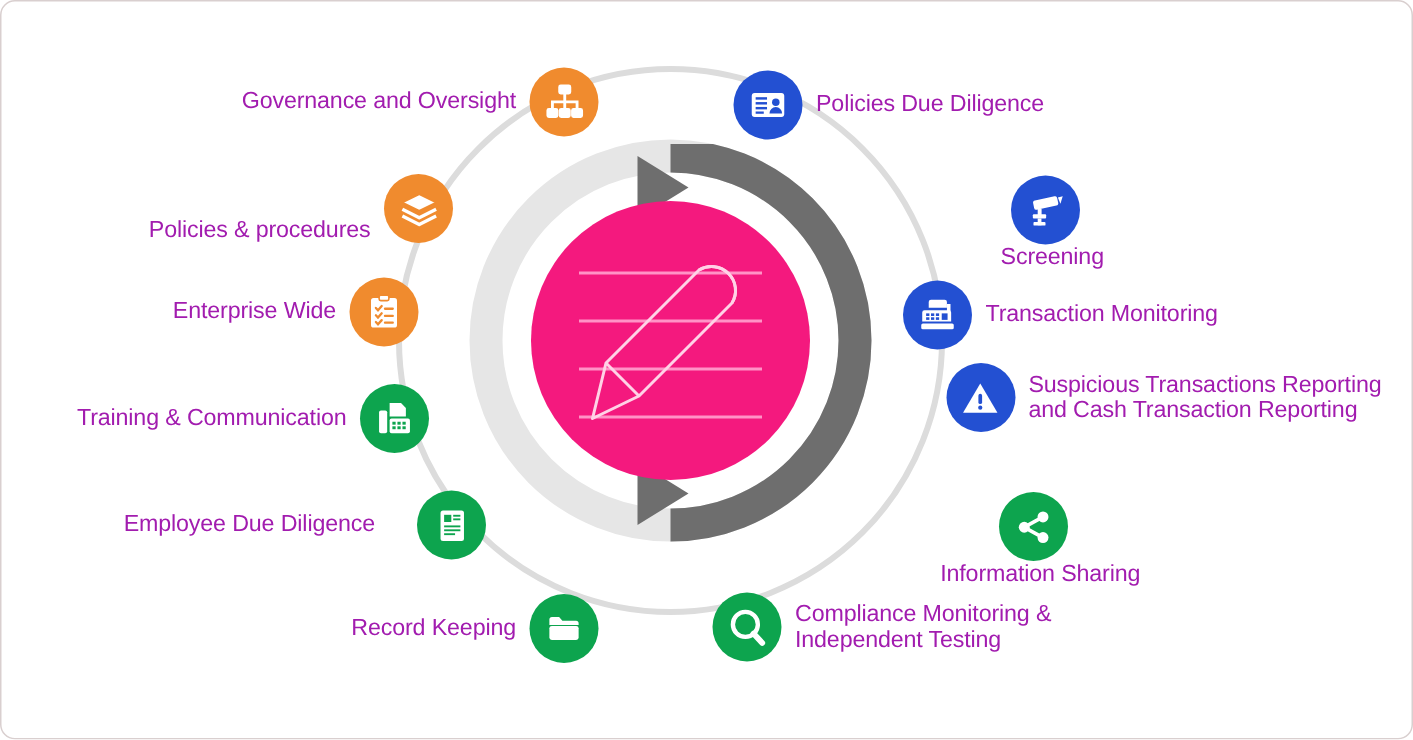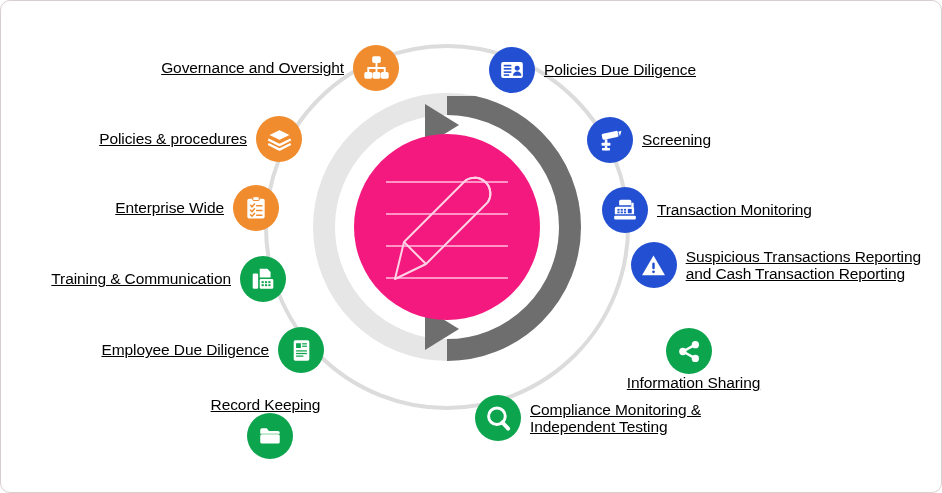--- a/index.html
+++ b/index.html
@@ -46,24 +46,23 @@
     height: 46px;
     border-radius: 50%;
     flex: 0 0 46px;
     display: flex;
     align-items: center;
     justify-content: center;
     box-sizing: border-box;
   }
   .node-label {
     font-size: 15.5px;
-    color: #000000;
+    color: #a21caf;
     line-height: 1.12;
     letter-spacing: -0.1px;
-    text-decoration: underline;
   }
   .node.left .node-label {
     text-align: right;
     margin-right: 9px;
   }
   .node.right .node-label {
     text-align: left;
     margin-left: 9px;
   }
   .node-label .l2 {
@@ -132,21 +131,21 @@
       <svg width="27" height="27" viewBox="0 0 24 24" fill="none" stroke="#fff" stroke-width="1.7">
         <rect x="9" y="2" width="6" height="4.2" rx="0.6" fill="#fff"></rect>
         <rect x="2" y="16" width="5.4" height="4.2" rx="0.6" fill="#fff"></rect>
         <rect x="9.3" y="16" width="5.4" height="4.2" rx="0.6" fill="#fff"></rect>
         <rect x="16.6" y="16" width="5.4" height="4.2" rx="0.6" fill="#fff"></rect>
         <path d="M12 6.2 V 11.5 M4.7 16 V 11.5 H 19.3 V 16 M12 11.5 V 16"></path>
       </svg>
     </span>
   </div>
 
-  <div class="node left" style="left:5px; top:115px; width:296px;">
+  <div class="node left" style="left:5px; top:115px; width:296px;align-items:flex-end;">
     <span class="node-label"><span>Policies &amp; procedures</span></span>
     <span class="node-icon" style="background:#F08B2E;">
       <svg width="27" height="27" viewBox="0 0 24 24" fill="none" stroke="#fff" stroke-width="1.6" stroke-linejoin="round">
         <path d="M12 3 L22 8 L12 13 L2 8 Z" fill="#fff" stroke="#F08B2E" stroke-width="1.1"></path>
         <path d="M2 12 L12 17 L22 12" stroke="#fff" stroke-width="2"></path>
         <path d="M2 16 L12 21 L22 16" stroke="#fff" stroke-width="2"></path>
       </svg>
     </span>
   </div>
 
@@ -182,38 +181,38 @@
           <rect x="13.8" y="14" width="2" height="1.8"></rect>
           <rect x="16.9" y="14" width="2" height="1.8"></rect>
           <rect x="10.7" y="16.8" width="2" height="1.8"></rect>
           <rect x="13.8" y="16.8" width="2" height="1.8"></rect>
           <rect x="16.9" y="16.8" width="2" height="1.8"></rect>
         </g>
       </svg>
     </span>
   </div>
 
-  <div class="node left" style="left:45px; top:326px; width:278px;">
+  <div class="node left" style="left:45px; top:326px; width:278px;gap:19px;">
     <span class="node-label"><span>Employee Due Diligence</span></span>
     <span class="node-icon" style="background:#0DA44E;">
       <svg width="25" height="25" viewBox="0 0 24 24" fill="none">
         <rect x="4.5" y="2.2" width="15" height="19.6" rx="1.6" fill="#fff"></rect>
         <g fill="#0DA44E">
           <rect x="6.8" y="5" width="4.6" height="4.6"></rect>
           <rect x="12.6" y="5" width="4.6" height="1.2"></rect>
           <rect x="12.6" y="7.3" width="4.6" height="1.2"></rect>
           <rect x="6.8" y="11.8" width="10.4" height="1.2"></rect>
           <rect x="6.8" y="14.3" width="10.4" height="1.2"></rect>
           <rect x="6.8" y="16.8" width="7" height="1.2"></rect>
         </g>
       </svg>
     </span>
   </div>
 
-  <div class="node left" style="left:140px; top:395px; width:258px;flex-direction:column;">
+  <div class="node left" style="left:140px; top:395px; width:258px;">
     <span class="node-label"><span>Record Keeping</span></span>
     <span class="node-icon" style="background:#0DA44E;">
       <svg width="26" height="26" viewBox="0 0 24 24" fill="none">
         <path d="M3 6.5 a1.6 1.6 0 0 1 1.6 -1.6 h4.4 l2 2.4 h8.4 a1.6 1.6 0 0 1 1.6 1.6 v1 h-18 z" fill="#fff"></path>
         <rect x="3" y="10.4" width="18" height="8.6" rx="1.5" fill="#fff"></rect>
       </svg>
     </span>
   </div>
 
   <div class="node right" style="left:488px; top:46px; width:290px;">
@@ -226,21 +225,21 @@
           <rect x="4.4" y="13.2" width="7" height="1.5"></rect>
           <rect x="4.4" y="16" width="5" height="1.4"></rect>
           <circle cx="16.8" cy="10.3" r="2.3"></circle>
           <path d="M12.9 17.2 a3.9 3.9 0 0 1 7.8 0 z"></path>
         </g>
       </svg>
     </span>
     <span class="node-label"><span>Policies Due Diligence</span></span>
   </div>
 
-  <div class="node right" style="left:586px; top:116px; width:220px;">
+  <div class="node right" style="left:586px; top:116px; width:220px;flex-direction:column;">
     <span class="node-icon" style="background:#2350D2;">
       <svg width="26" height="26" viewBox="0 0 24 24" fill="none">
         <path d="M5.5 6.2 L17.5 3.6 a1.4 1.4 0 0 1 1.7 1.1 l0.6 2.8 a1.4 1.4 0 0 1 -1.1 1.7 L6.7 11.8 a1.4 1.4 0 0 1 -1.7 -1.1 L4.4 7.9 a1.4 1.4 0 0 1 1.1 -1.7 z" fill="#fff"></path>
         <path d="M19.6 4.3 L22.6 3.5 L21.2 8.2 Z" fill="#fff"></path>
         <rect x="7.2" y="11.4" width="2.4" height="4" fill="#fff"></rect>
         <rect x="4.2" y="14.6" width="8.2" height="2.6" rx="0.6" fill="#fff"></rect>
         <rect x="7.2" y="17.2" width="2.3" height="4.2" fill="#fff"></rect>
         <rect x="4.6" y="19.4" width="7.4" height="2.2" rx="0.6" fill="#fff"></rect>
       </svg>
     </span>

